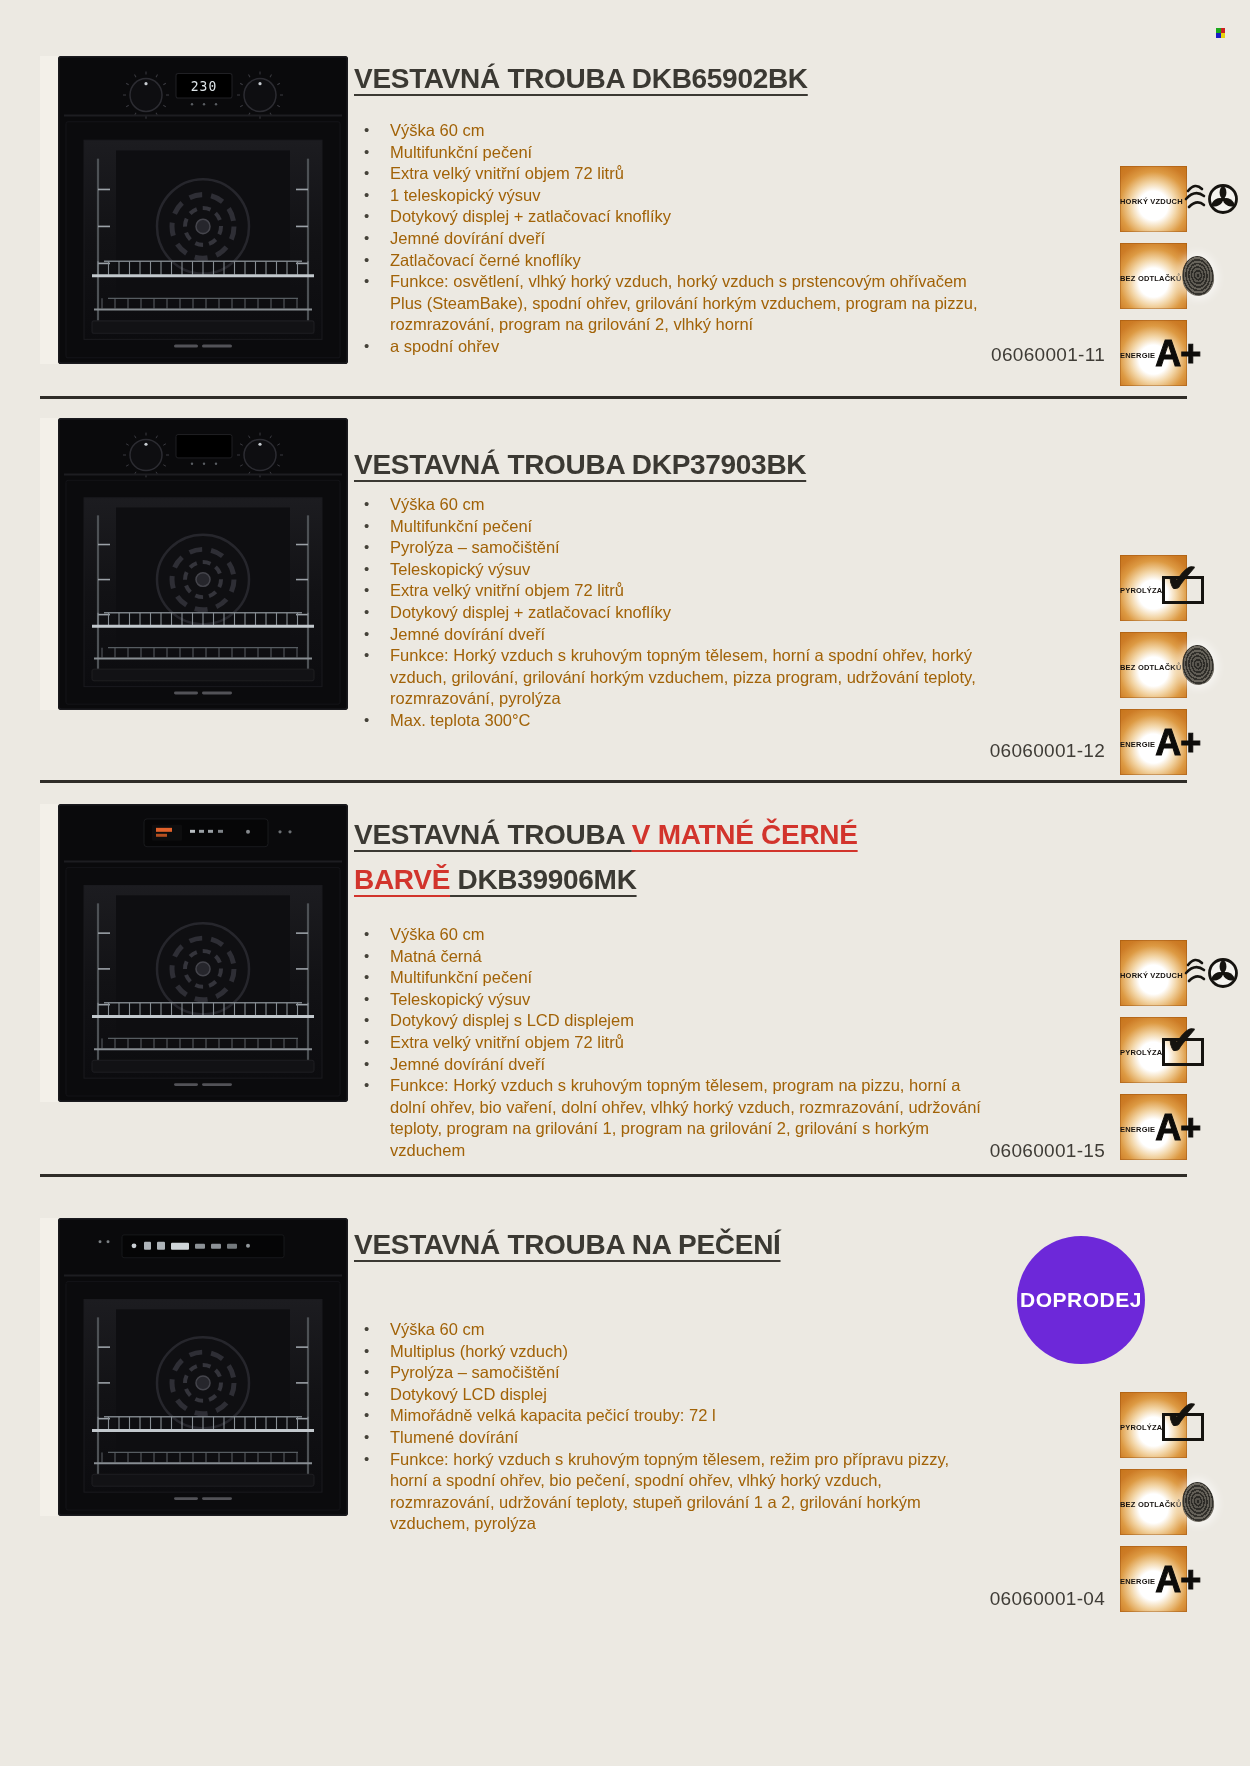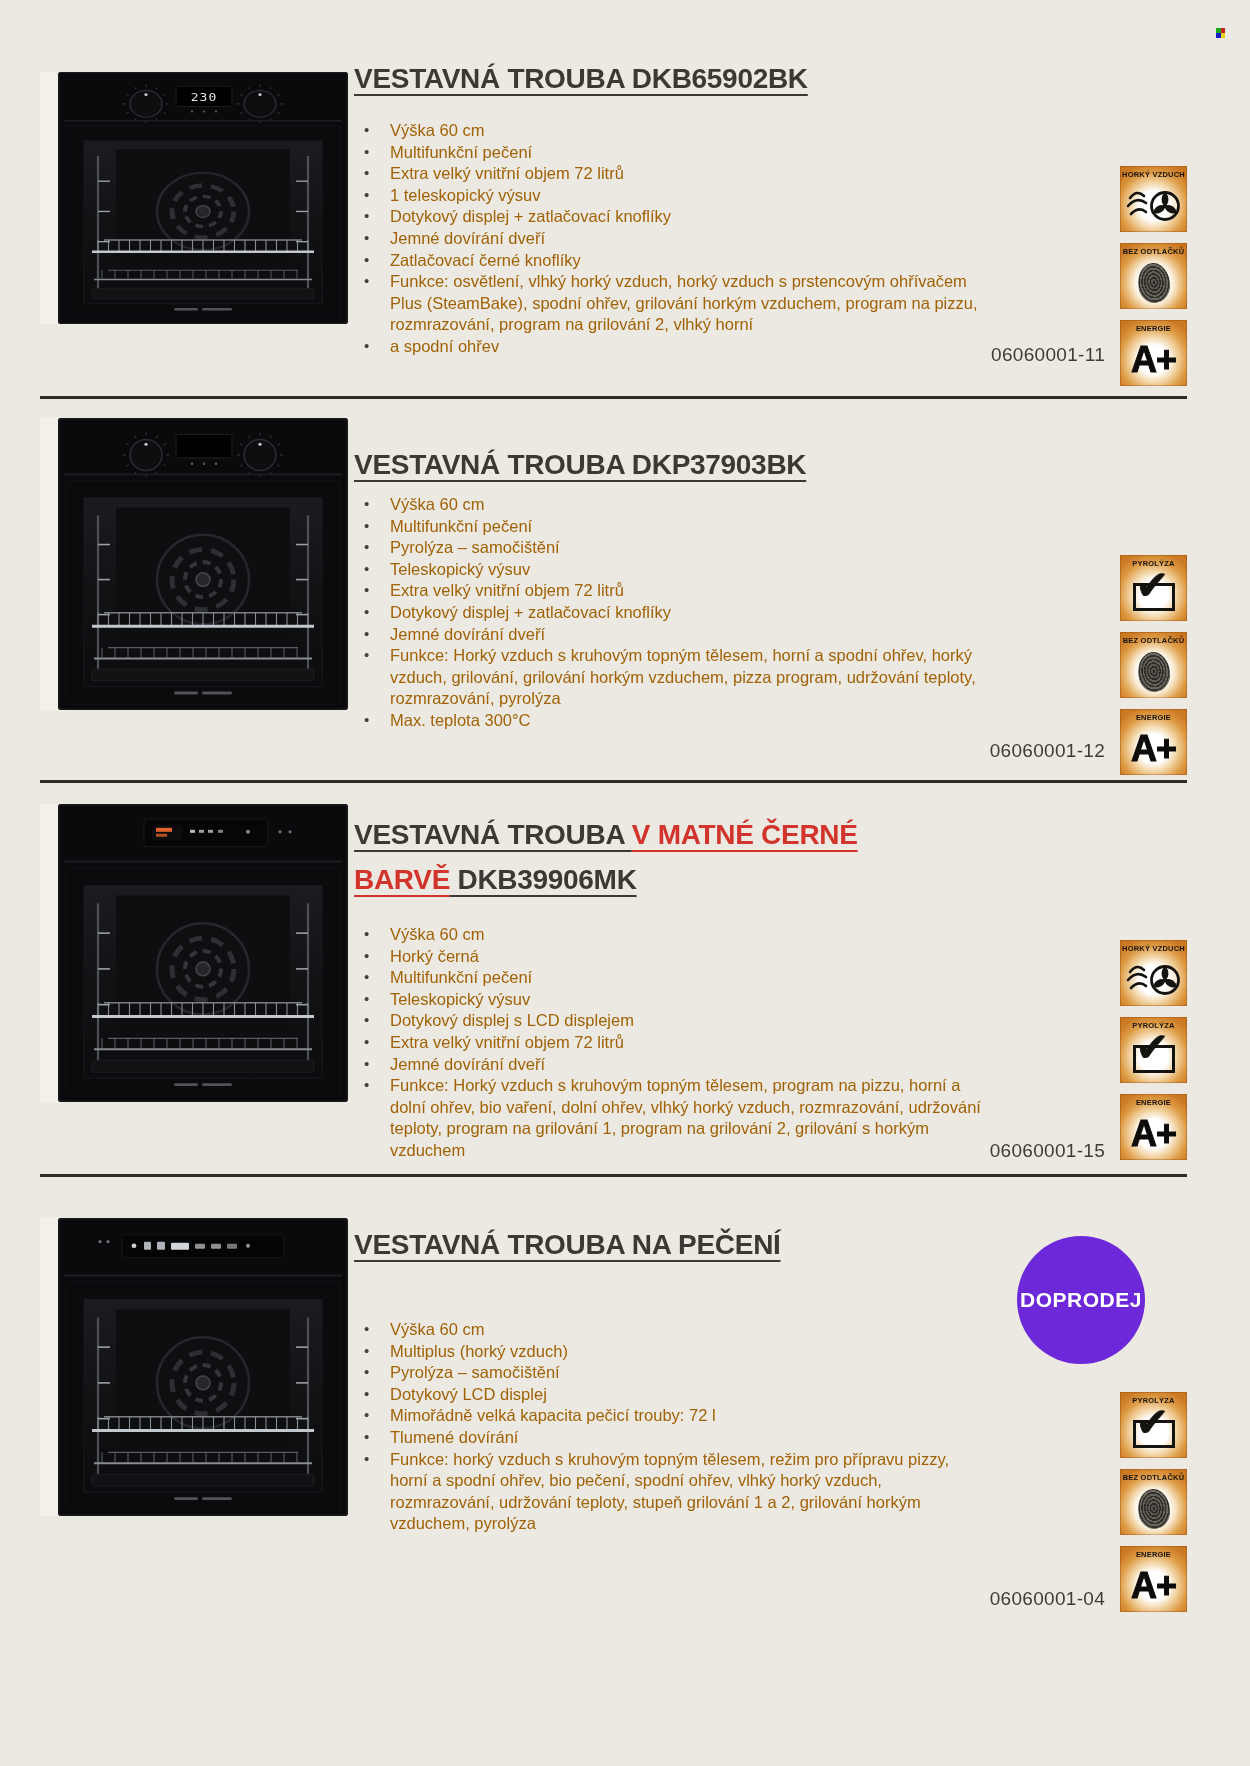--- a/index.html
+++ b/index.html
@@ -12,23 +12,23 @@
   .title{position:absolute;left:354px;width:780px;margin:0;font-size:28px;line-height:45px;
          font-weight:600;color:#3b3933;letter-spacing:-0.3px;}
   .title .u{text-decoration:underline;text-decoration-thickness:2px;text-underline-offset:6px;}
   .title .red{color:#d2342c;}
   .bullets{position:absolute;left:354px;width:636px;margin:0;padding:0;list-style:none;
            font-size:16.5px;line-height:21.6px;color:#a16207;}
   .bullets li{position:relative;padding-left:36px;}
   .bullets li::before{content:"\2022";position:absolute;left:10px;top:-1px;font-size:15px;color:#454239;}
   .code{position:absolute;left:805px;width:300px;text-align:right;font-size:19px;color:#3f3c36;letter-spacing:.3px;}
   .badge-col{position:absolute;left:1120px;display:flex;flex-direction:column;gap:11px;}
-  .badge{position:relative;width:67px;height:66px;display:flex;flex-direction:column;align-items:center;
+  .badge{position:relative;width:67px;height:66px;display:flex;flex-direction:row;align-items:center;
          background:radial-gradient(circle at 50% 60%, #ffffff 0%, #ffffff 28%, #f2d4a4 45%, #dd9a43 65%, #cd7c26 82%, #c67419 100%);
-         box-shadow:inset 0 0 0 1px rgba(140,70,10,.35);justify-content:flex-end;}
+         box-shadow:inset 0 0 0 1px rgba(140,70,10,.35);}
   .badge-label{margin-top:4px;font-size:7.5px;font-weight:700;color:#171310;letter-spacing:.2px;white-space:nowrap;}
   .glyph-wrap{flex:1;display:flex;align-items:center;justify-content:center;width:100%;}
   .aplus{font-size:36px;font-weight:800;color:#0d0c0a;letter-spacing:-1px;line-height:1;
          -webkit-text-stroke:1px #0d0c0a;margin-top:1px;}
   .checkwrap{position:relative;width:42px;height:28px;margin-top:4px;}
   .check-box{position:absolute;inset:0;border:3px solid #15130f;}
   .check-mark{position:absolute;left:3px;top:-18px;font-family:"DejaVu Sans",sans-serif;font-size:40px;
               font-weight:700;color:#15130f;line-height:1;-webkit-text-stroke:.8px #15130f;}
   .fingerprint{width:32px;height:40px;border-radius:50%/54% 54% 46% 46%;transform:rotate(-6deg);
          background:radial-gradient(circle at 50% 50%, rgba(0,0,0,.25), rgba(0,0,0,0) 72%),
@@ -46,21 +46,21 @@
 <div class="page">
 
   <div class="logo-mark">
       <div style="background: rgb(27, 168, 27);"></div>
       <div style="background: rgb(204, 32, 32);"></div>
       <div style="background: rgb(26, 26, 198);"></div>
       <div style="background: rgb(230, 213, 15);"></div>
     </div>
 
   <section>
-    <div class="oven" style="top:72px;height:252px">
+    <div class="oven" style="top:56px;height:308px">
         <svg viewBox="0 0 290 300" preserveAspectRatio="none">
     <defs>
             <linearGradient id="glass-knobs" x1="0" y1="0" x2="0" y2="1">
       <stop offset="0" stop-color="#1c1c20"></stop>
               <stop offset="0.5" stop-color="#121215"></stop>
               <stop offset="1" stop-color="#0c0c0f"></stop>
     </linearGradient>
           </defs>
     <rect x="0" y="0" width="290" height="300" rx="3" fill="#0a0a0c"></rect>
     <rect x="0.75" y="0.75" width="288.5" height="298.5" rx="3" fill="none" stroke="#1a1a1e" stroke-width="1.5"></rect>
@@ -458,21 +458,21 @@
     <rect x="116" y="281" width="24" height="3" rx="1.5" fill="#5f5f65" opacity="0.85"></rect>
     <rect x="144" y="281" width="30" height="3" rx="1.5" fill="#5f5f65" opacity="0.85"></rect>
   </svg>
       </div>
     <h2 class="title" style="top:812px">
         <div class="title-line"><span class="u">VESTAVNÁ TROUBA </span><span class="u red">V MATNÉ ČERNÉ</span></div>
         <div class="title-line"><span class="u red">BARVĚ</span><span class="u"> DKB39906MK</span></div>
       </h2>
     <ul class="bullets" style="top:924px">
         <li>Výška 60 cm</li>
-        <li>Horký černá</li>
+        <li>Matná černá</li>
         <li>Multifunkční pečení</li>
         <li>Teleskopický výsuv</li>
         <li>Dotykový displej s LCD displejem</li>
         <li>Extra velký vnitřní objem 72 litrů</li>
         <li>Jemné dovírání dveří</li>
         <li>Funkce: Horký vzduch s kruhovým topným tělesem, program na pizzu, horní a dolní ohřev, bio vaření, dolní ohřev, vlhký horký vzduch, rozmrazování, udržování teploty, program na grilování 1, program na grilování 2, grilování s horkým vzduchem</li>
       </ul>
     <div class="code" style="top:1140px">06060001-15</div>
     <div class="badge-col" style="top:940px">
         <div class="badge">

